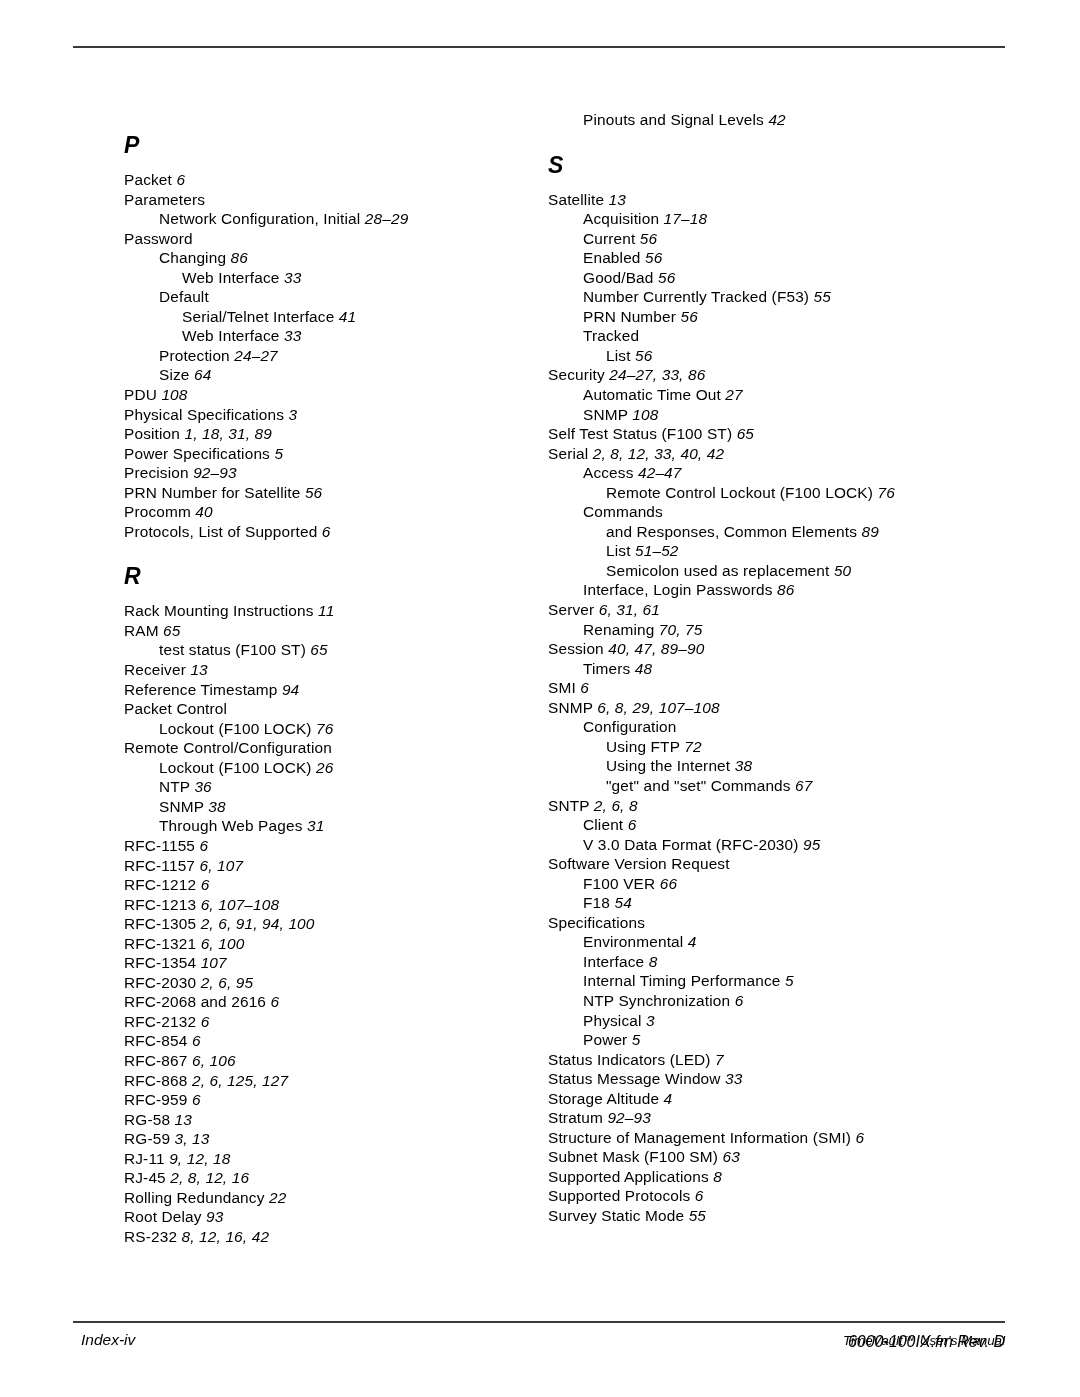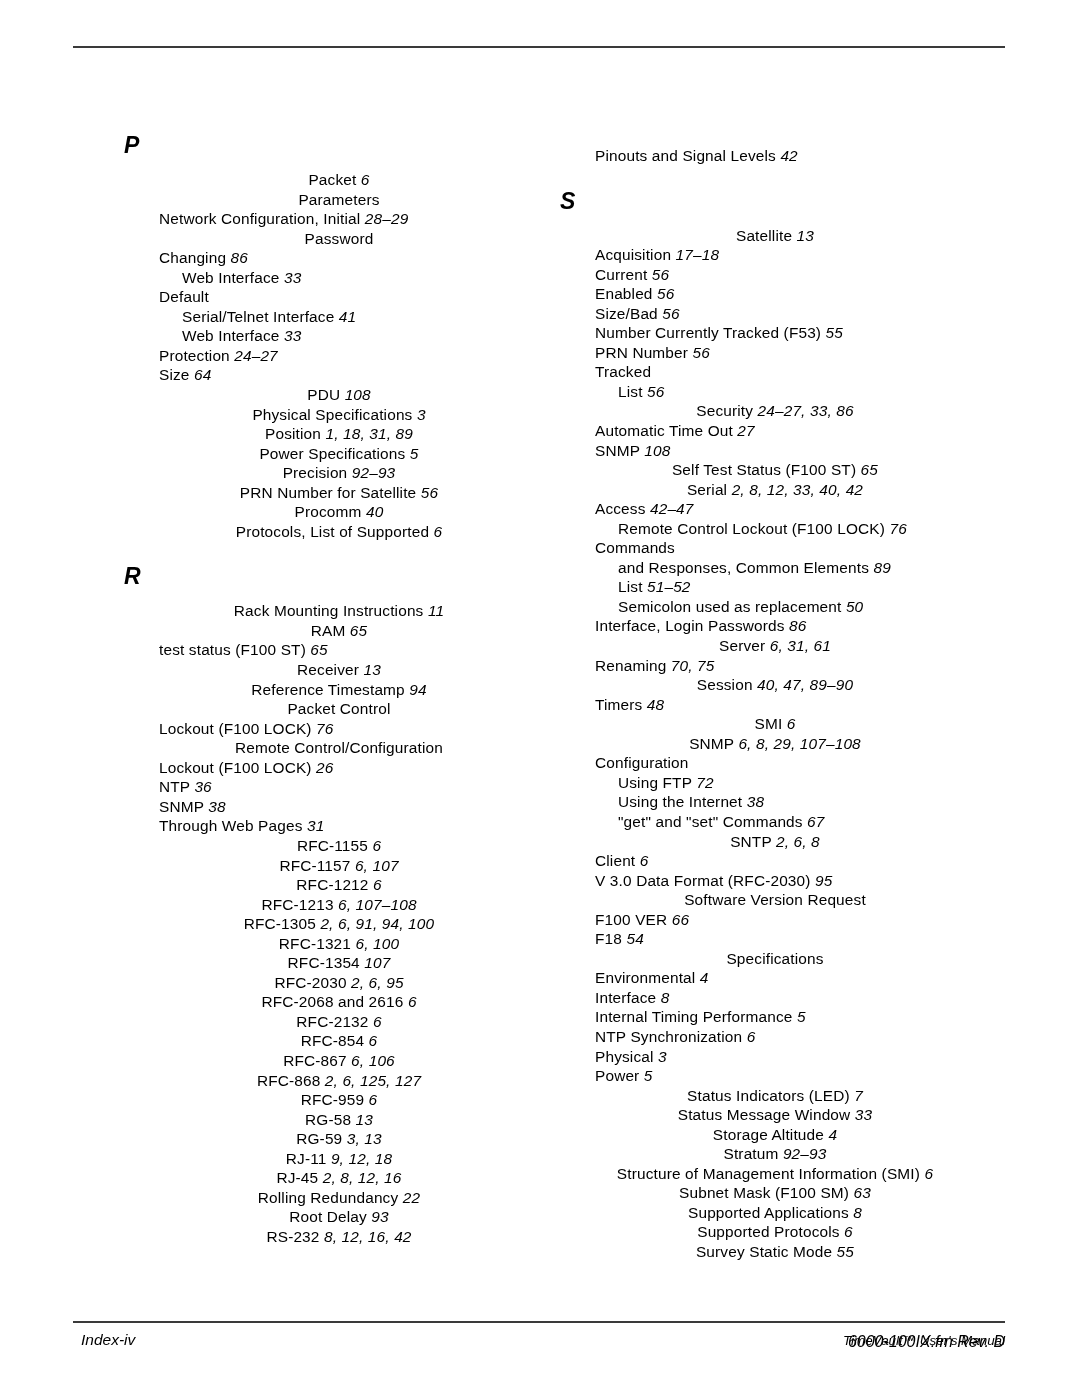--- a/index.html
+++ b/index.html
@@ -32,21 +32,21 @@
     height: 0;
     border-top: 2px solid #3a3a3a;
   }
   
   .col {
     position: absolute;
     top: 110px;
     width: 430px;
   }
   .col-left  { left: 124px; }
-  .col-right { left: 560px; margin-top: 36px; }
+  .col-right { left: 548px; }
 
   
   .sec-letter {
     font-weight: bold;
     font-style: italic;
     font-size: 23px;
     line-height: 26px;
     letter-spacing: 0px;
     margin: 0;
     padding: 0;
@@ -55,21 +55,21 @@
   .sec-gap-before { height: 22px; }
   .sec-gap-after  { height: 12px; }
 
   
   .entry {
     font-size: 15.4px;
     line-height: 19.55px;
     white-space: nowrap;
     letter-spacing: 0.01em;
   }
-  .lvl0 { padding-left: 0px; text-align: center;  }
+  .lvl0 { padding-left: 0px;  }
   .lvl1 { padding-left: 35px; }
   .lvl2 { padding-left: 58px; }
   .entry .pg {
     font-style: italic;
   }
 
   
   .footer-rule {
     position: absolute;
     left: 73px;
@@ -176,21 +176,21 @@
     </div>
   <div class="col col-right">
       <div class="entry lvl1"><span>Pinouts and Signal Levels </span><span class="pg">42</span></div>
       <div class="sec-gap-before"></div>
       <div class="sec-letter">S</div>
       <div class="sec-gap-after"></div>
       <div class="entry lvl0"><span>Satellite </span><span class="pg">13</span></div>
       <div class="entry lvl1"><span>Acquisition </span><span class="pg">17–18</span></div>
       <div class="entry lvl1"><span>Current </span><span class="pg">56</span></div>
       <div class="entry lvl1"><span>Enabled </span><span class="pg">56</span></div>
-      <div class="entry lvl1"><span>Size/Bad </span><span class="pg">56</span></div>
+      <div class="entry lvl1"><span>Good/Bad </span><span class="pg">56</span></div>
       <div class="entry lvl1"><span>Number Currently Tracked (F53) </span><span class="pg">55</span></div>
       <div class="entry lvl1"><span>PRN Number </span><span class="pg">56</span></div>
       <div class="entry lvl1"><span>Tracked</span></div>
       <div class="entry lvl2"><span>List </span><span class="pg">56</span></div>
       <div class="entry lvl0"><span>Security </span><span class="pg">24–27, 33, 86</span></div>
       <div class="entry lvl1"><span>Automatic Time Out </span><span class="pg">27</span></div>
       <div class="entry lvl1"><span>SNMP </span><span class="pg">108</span></div>
       <div class="entry lvl0"><span>Self Test Status (F100 ST) </span><span class="pg">65</span></div>
       <div class="entry lvl0"><span>Serial </span><span class="pg">2, 8, 12, 33, 40, 42</span></div>
       <div class="entry lvl1"><span>Access </span><span class="pg">42–47</span></div>

